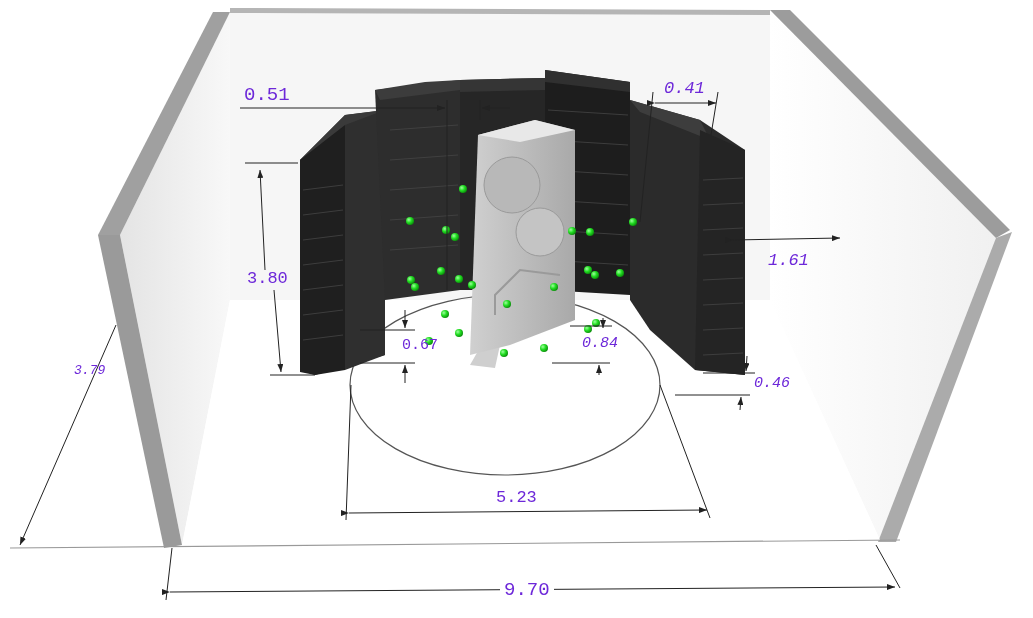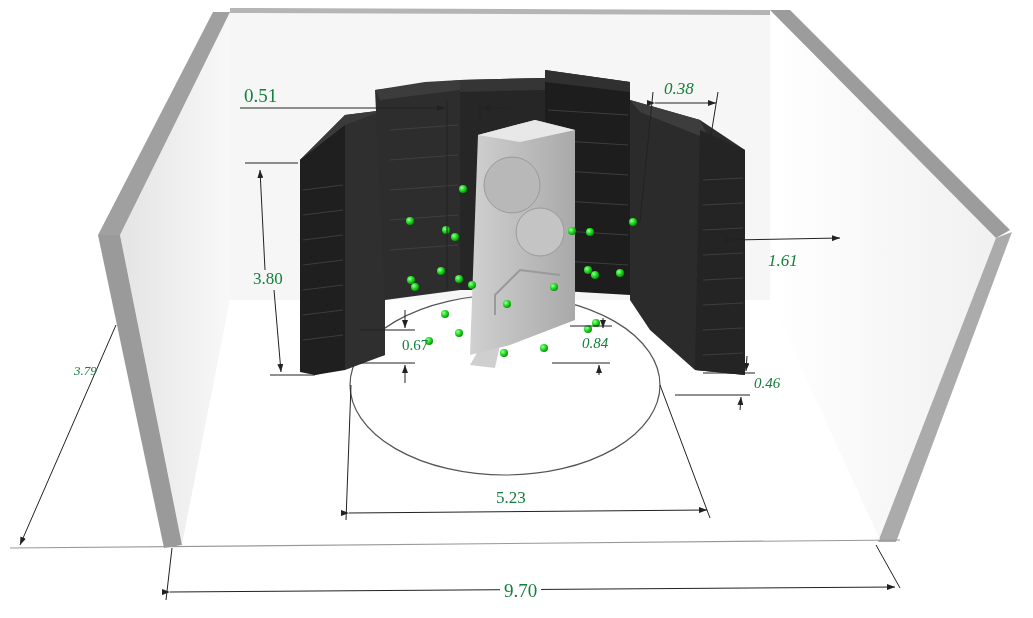--- a/index.html
+++ b/index.html
@@ -1,18 +1,18 @@
 <!DOCTYPE html>
 <html><head>
 <meta charset="utf-8">
 <style>
   html, body { margin: 0; padding: 0; background: #ffffff; }
   body { width: 1033px; height: 618px; overflow: hidden; position: relative; font-family: "Liberation Sans", sans-serif; }
   #scene { position: absolute; left: 0; top: 0; }
-  .lbl { position: absolute; color: #15803d; font-family: Liberation Serif, serif; white-space: nowrap; line-height: 1; }
+  .lbl { position: absolute; color: #6d28d9; font-family: Liberation Mono, monospace; white-space: nowrap; line-height: 1; }
   .lbl.big { font-size: 19px; }
   .lbl.mid { font-size: 17px; }
   .lbl.small { font-size: 15px; }
   .lbl.tiny { font-size: 13px; }
   .lbl.italic { font-style: italic; }
   .lbl.bg { background: #ffffff; padding: 0 4px; }
 </style>
 </head>
 <body>
 
@@ -192,19 +192,19 @@
     <line x1="703" y1="373" x2="755" y2="373"></line>
     <line x1="675" y1="395" x2="750" y2="395"></line>
     <line x1="747" y1="356" x2="746" y2="371" marker-end="url(#arr)"></line>
     <line x1="740" y1="410" x2="741" y2="397" marker-end="url(#arr)"></line>
   </g>
 </svg>
 
 <span class="lbl big bg" style="left:500px; top:581px;">9.70</span>
 <span class="lbl tiny italic" style="left:74px; top:364px;">3.79</span>
 <span class="lbl mid" style="left:496px; top:489px;">5.23</span>
-<span class="lbl mid" style="left:253px; top:270px;">3.80</span>
+<span class="lbl mid" style="left:247px; top:270px;">3.80</span>
 <span class="lbl big" style="left:244px; top:86px;">0.51</span>
-<span class="lbl mid italic" style="left:664px; top:80px;">0.38</span>
+<span class="lbl mid italic" style="left:664px; top:80px;">0.41</span>
 <span class="lbl mid italic" style="left:768px; top:219px;margin-top:33px;">1.61</span>
 <span class="lbl small" style="left:386px; top:338px;padding-left:16px;">0.67</span>
 <span class="lbl small italic" style="left:582px; top:336px;">0.84</span>
 <span class="lbl small italic" style="left:722px; top:376px;margin-left:32px;">0.46</span>
 
 </body></html>

